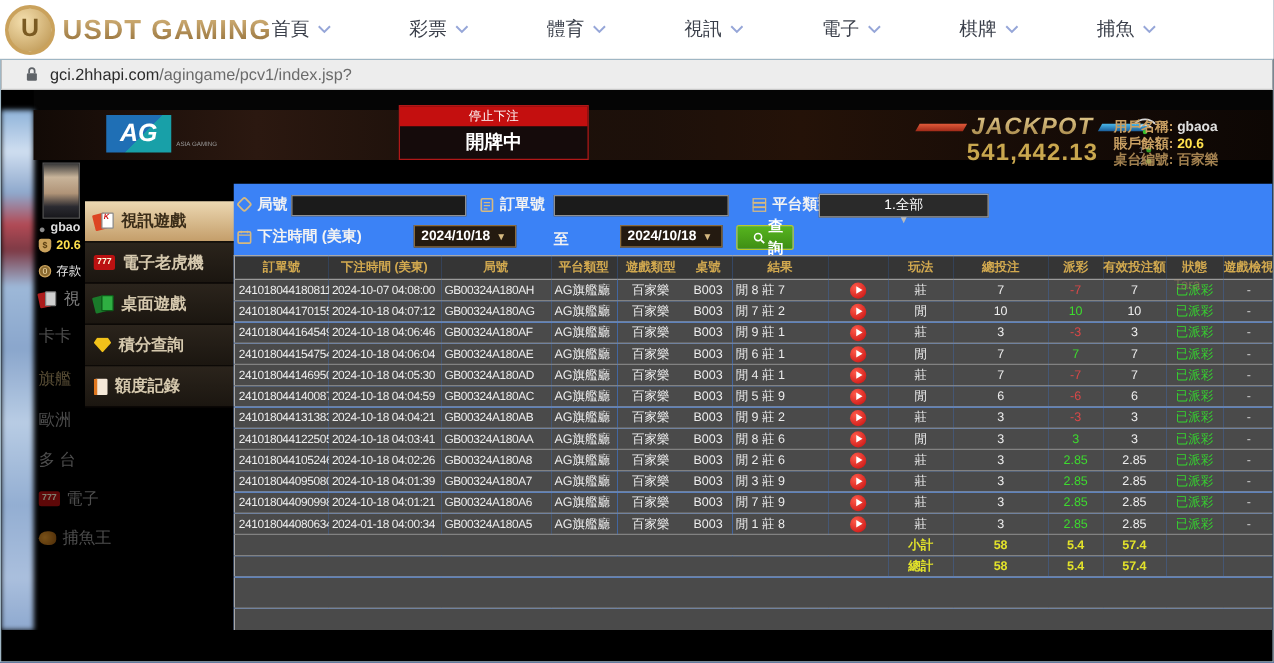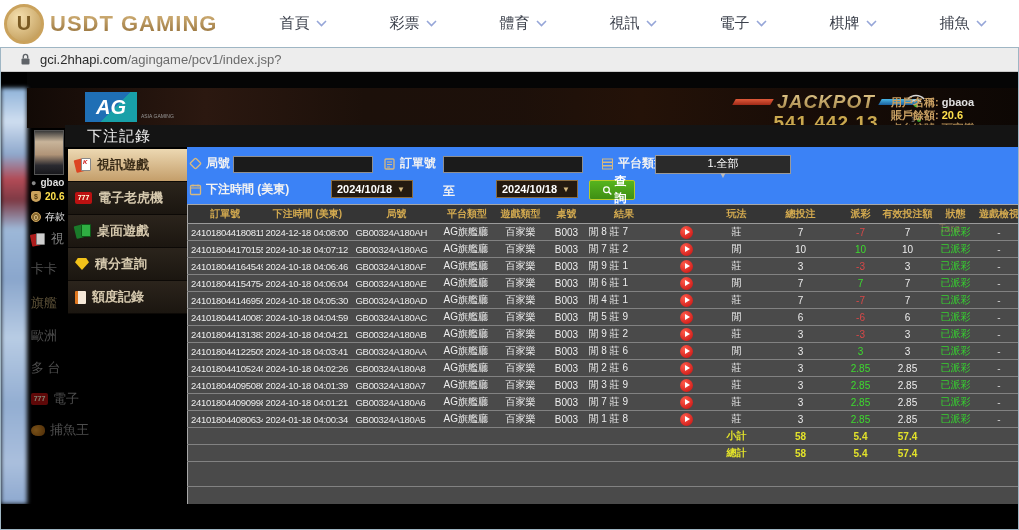--- a/index.html
+++ b/index.html
@@ -5,21 +5,21 @@
   * { margin:0; padding:0; box-sizing:border-box; }
   body { font-family:"Liberation Sans","DejaVu Sans",sans-serif; background:#333; }
   .screen { position:relative; width:1019px; height:530px; overflow:hidden; background:#fff; }
 
   
   .site-bar { position:absolute; left:0; top:0; width:1019px; height:47px; background:#fff; display:flex; align-items:center; z-index:5; }
   .logo-wrap { display:flex; align-items:center; margin-left:4px; }
   .coin { width:40px; height:40px; border-radius:50%; border:3px solid #caa25c; background:radial-gradient(circle at 35% 30%,#f4dfae,#b9914c); display:flex; align-items:center; justify-content:center; color:#7a5a22; font-weight:bold; font-size:20px; }
   .logo-text { font-size:22px; font-weight:900; letter-spacing:1px; margin-left:6px;
     background:linear-gradient(#d9b87e,#8f6b35); -webkit-background-clip:text; background-clip:text; color:transparent; }
-  .nav-items { display:flex; margin-left:62px; gap:62px; }
+  .nav-items { display:flex; gap:62px; }
   .nav-item { display:flex; align-items:center; gap:7px; font-size:15px; color:#3a3f4a; cursor:pointer; }
   .chev { width:11px; height:7px; }
 
   
   .chrome-win { position:absolute; left:0; top:47px; width:1019px; height:483px; border:1px solid #9fb6c4; background:#000; }
   .title-bar { height:25px; background:linear-gradient(#ffffff,#d8edf7); display:flex; align-items:center; padding-left:6px; position:relative; }
   .fav { display:flex; margin-right:6px; }
   .fav span { width:8px; height:8px; color:#fff; font-size:6px; font-weight:bold; line-height:8px; text-align:center; }
   .fav .fa { background:#d22; } .fav .fg { background:#2a9; }
   .title-text { font-size:12px; color:#1c1c1c; }
@@ -80,21 +80,21 @@
   .mini-cards { position:relative; width:15px; height:13px; }
   .mini-cards i { position:absolute; width:9px; height:12px; border-radius:1px; }
   .mini-cards .c1 { left:0; top:1px; background:#c22; transform:rotate(-12deg); }
   .mini-cards .c2 { left:5px; top:0; background:#f4f4f4; border:1px solid #999; }
   .slot-mini { width:17px; height:12px; background:#b11; border-radius:2px; color:#ffd; font-size:7px; font-weight:bold; text-align:center; line-height:12px; }
   .fish-mini { width:14px; height:11px; background:radial-gradient(circle at 35% 45%,#f0a030,#9a5a10); border-radius:50% 40% 40% 50%; }
 
   
   .modal { position:absolute; left:64px; top:53px; right:0; bottom:0; z-index:20; }
   .m-title { position:absolute; left:0; top:0; right:0; height:22px; background:#141414; color:#f0f0f0; font-size:15px; line-height:22px; padding-left:22px; letter-spacing:1px; }
-  .m-side { position:absolute; left:3px; top:24px; width:124px; }
+  .m-side { position:absolute; left:3px; top:36px; width:124px; }
   .m-side .it { position:relative; height:33px; display:flex; align-items:center; gap:6px; padding-left:7px; font-size:13px; font-weight:bold; color:#d6c9ae; cursor:pointer;
     background:linear-gradient(#2b241c,#1b1610); border-bottom:1px solid #0c0906; }
   .m-side .it.active { background:linear-gradient(#ecd8b2,#c49e6a); color:#3a2c18; }
   .m-side .it.active:after { content:""; position:absolute; right:-9px; top:50%; margin-top:-9px; border-left:9px solid #d3ac77; border-top:9px solid transparent; border-bottom:9px solid transparent; }
   .gem { width:14px; height:12px; background:#f2c21a; clip-path:polygon(20% 0,80% 0,100% 35%,50% 100%,0 35%); }
   .docic { width:11px; height:13px; background:#f5e8d8; border-left:3px solid #e07820; border-radius:1px; }
   .cards2 { position:relative; width:16px; height:14px; }
   .cards2 i { position:absolute; width:10px; height:13px; border-radius:1px; }
   .cards2 .a { left:0; top:1px; background:#d42; transform:rotate(-14deg); }
   .cards2 .b { left:6px; top:0; background:#fff; border:1px solid #888; }
@@ -194,20 +194,24 @@
     </div>
 
     <div class="content">
       <div class="top-black"></div>
       <div class="side-strip"></div>
       <div class="banner">
         <div class="ag-logo">
           <div class="ag-box">AG</div>
           <div class="ag-sub">ASIA GAMING</div>
         </div>
+        <div class="stopbox">
+          <div class="sb-head">停止下注</div>
+          <div class="sb-body">開牌中</div>
+        </div>
         <div class="jackpot">
           <div class="jp-row">
             <span class="jp-stripe jp-red"></span>
             <span class="jp-label">JACKPOT</span>
             <span class="jp-stripe jp-blue"></span>
           </div>
           <div class="jp-value">541,442.13</div>
         </div>
         <div class="netcol">
           <svg width="20" height="14" viewBox="0 0 20 14">
@@ -264,21 +268,20 @@
           <span>電子</span>
         </div>
       <div class="menu-item" style="top:349px">
           <span class="fish-mini"></span>
           <span>捕魚王</span>
         </div>
 
       <div class="dealer-float">Tara</div>
 
       <div class="modal">
-        <div class="m-title">下注記錄</div>
 
         <div class="m-side">
           <div class="it active">
             <span class="cards2">
                 <i class="a"></i>
                 <i class="b"></i>
               </span>
             <span>視訊遊戲</span>
           </div>
           <div class="it">
@@ -391,21 +394,21 @@
                 <th>總投注</th>
                 <th>派彩</th>
                 <th>有效投注額</th>
                 <th>狀態</th>
                 <th>遊戲檢視</th>
               </tr>
             </thead>
             <tbody>
               <tr>
                   <td class="al num">241018044180811</td>
-                  <td class="al num">2024-12-18 04:08:00</td>
+                  <td class="al num">2024-10-07 04:08:00</td>
                   <td class="al num">GB00324A180AH</td>
                   <td class="al">AG旗艦廳</td>
                   <td>百家樂</td>
                   <td>B003</td>
                   <td class="al">閒 8 莊 7</td>
                   <td><span class="play-btn"></span></td>
                   <td>莊</td>
                   <td>7</td>
                   <td class="payout" data-sign="neg">-7</td>
                   <td>7</td>

